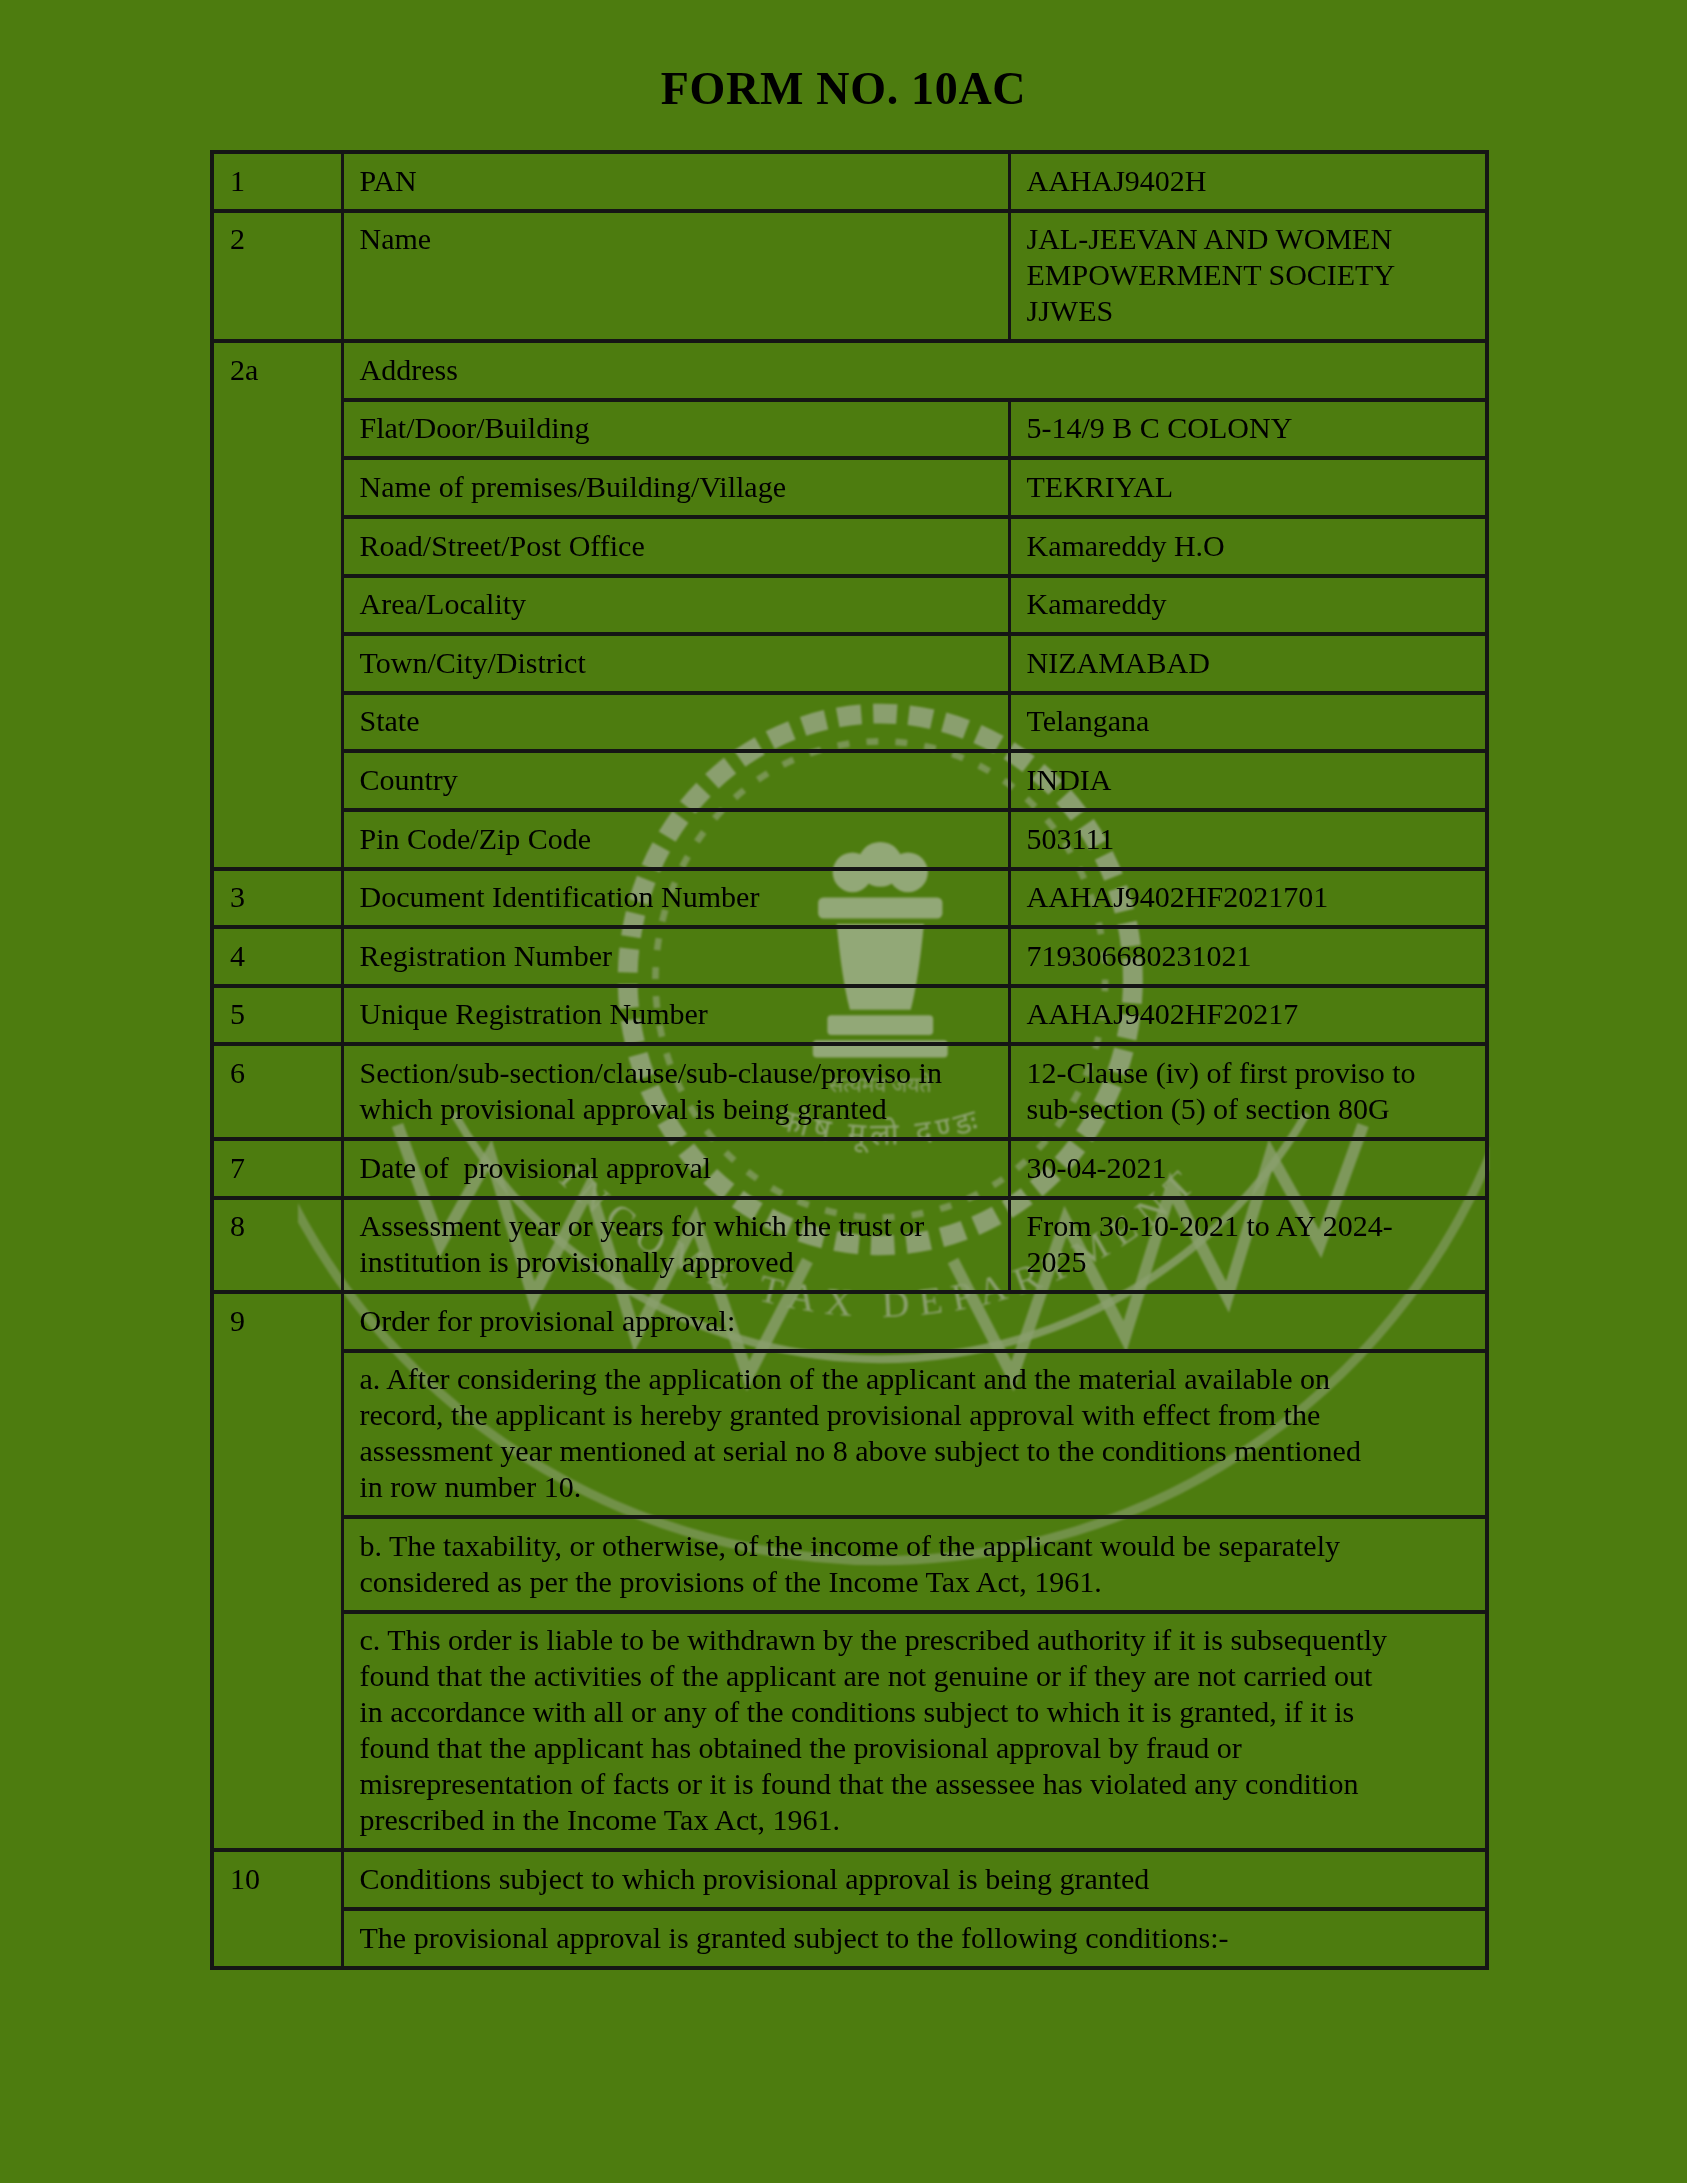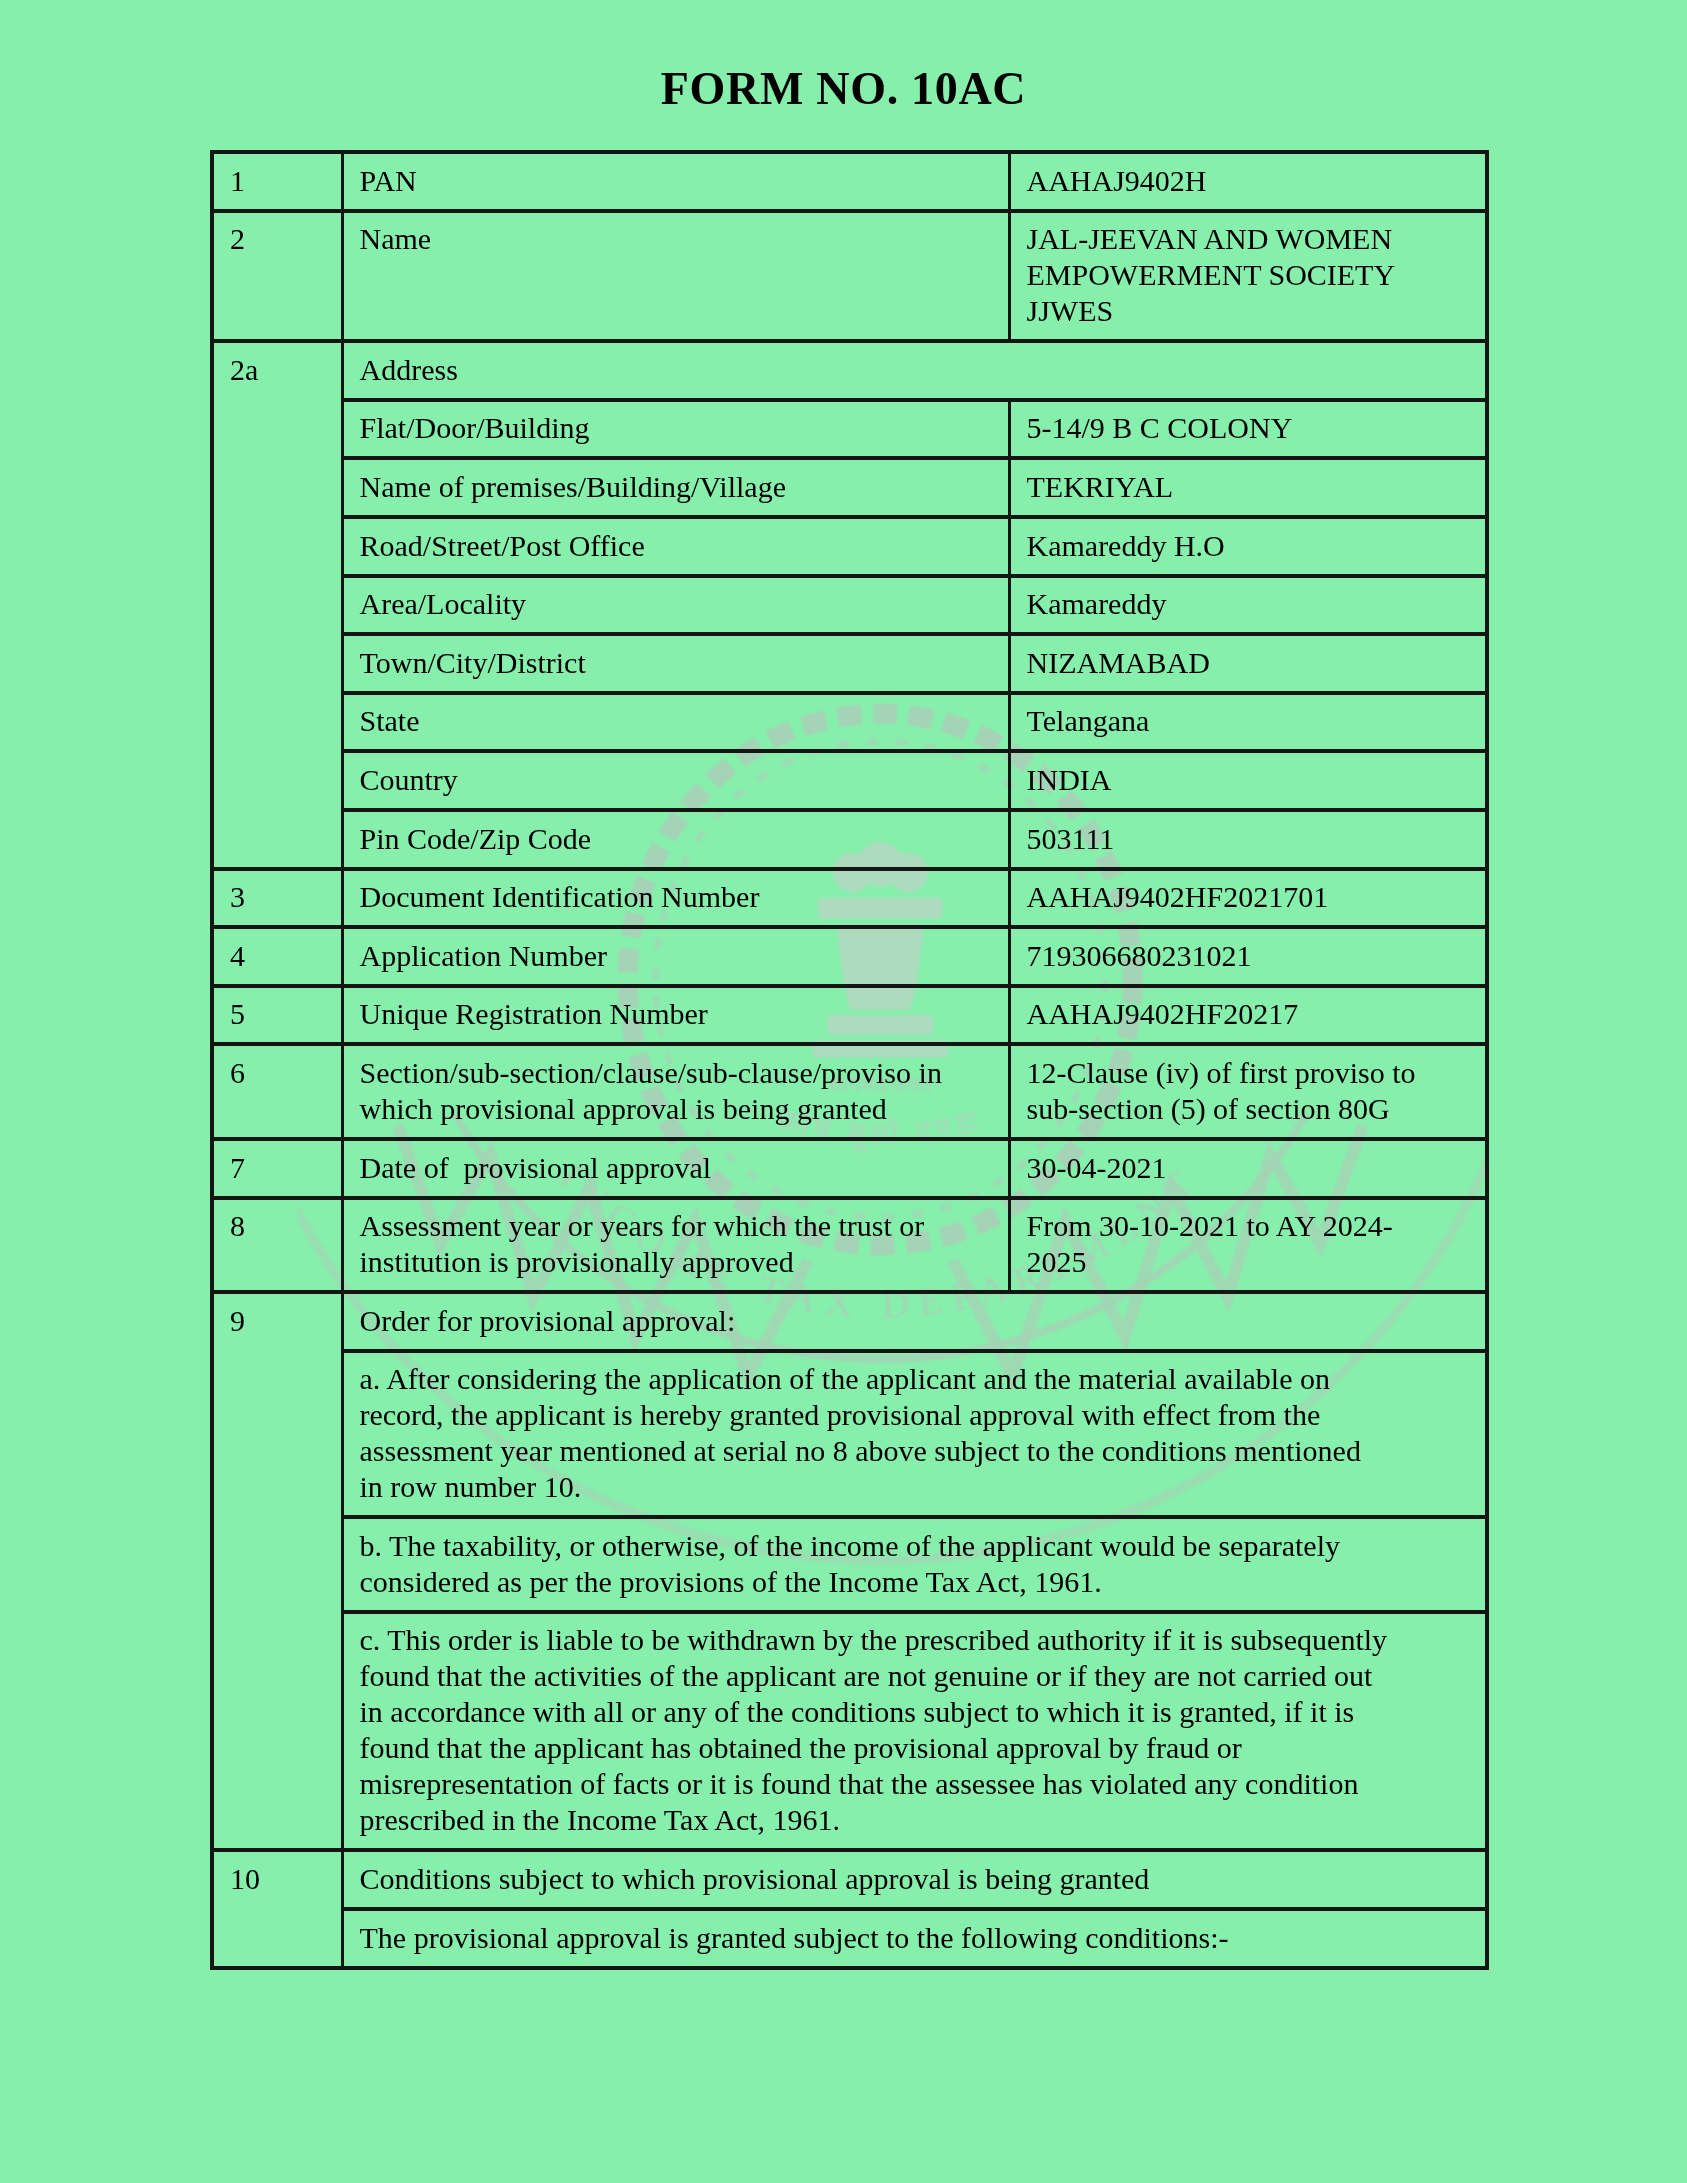--- a/index.html
+++ b/index.html
@@ -1,19 +1,19 @@
 <!DOCTYPE html>
 <html style="font-size:10.6px"><head>
 <meta charset="utf-8">
 <style>
   html,body{margin:0;padding:0;background:#ffffff;}
   .page{
     position:relative; z-index:0;
     width:1687px; height:2183px;
-    background:#86efac; overflow:hidden;
+    background:#4d7c0f; overflow:hidden;
     font-family:"Liberation Serif","DejaVu Serif",serif;
     color:#000000;
   }
   
   .watermark{
     position:absolute; left:298px; top:662px;
     width:1191px; height:992px;
     z-index:-1; filter:blur(1.3px); opacity:0.55;
   }
   .title{
@@ -131,21 +131,21 @@
         <td>Pin Code/Zip Code</td>
         <td>503111</td>
       </tr>
       <tr>
         <td class="sno">3</td>
         <td>Document Identification Number</td>
         <td>AAHAJ9402HF2021701</td>
       </tr>
       <tr>
         <td class="sno">4</td>
-        <td>Application Number</td>
+        <td>Registration Number</td>
         <td>719306680231021</td>
       </tr>
       <tr>
         <td class="sno">5</td>
         <td>Unique Registration Number</td>
         <td>AAHAJ9402HF20217</td>
       </tr>
       <tr>
         <td class="sno">6</td>
         <td>Section/sub-section/clause/sub-clause/proviso in which provisional approval is being granted</td>

